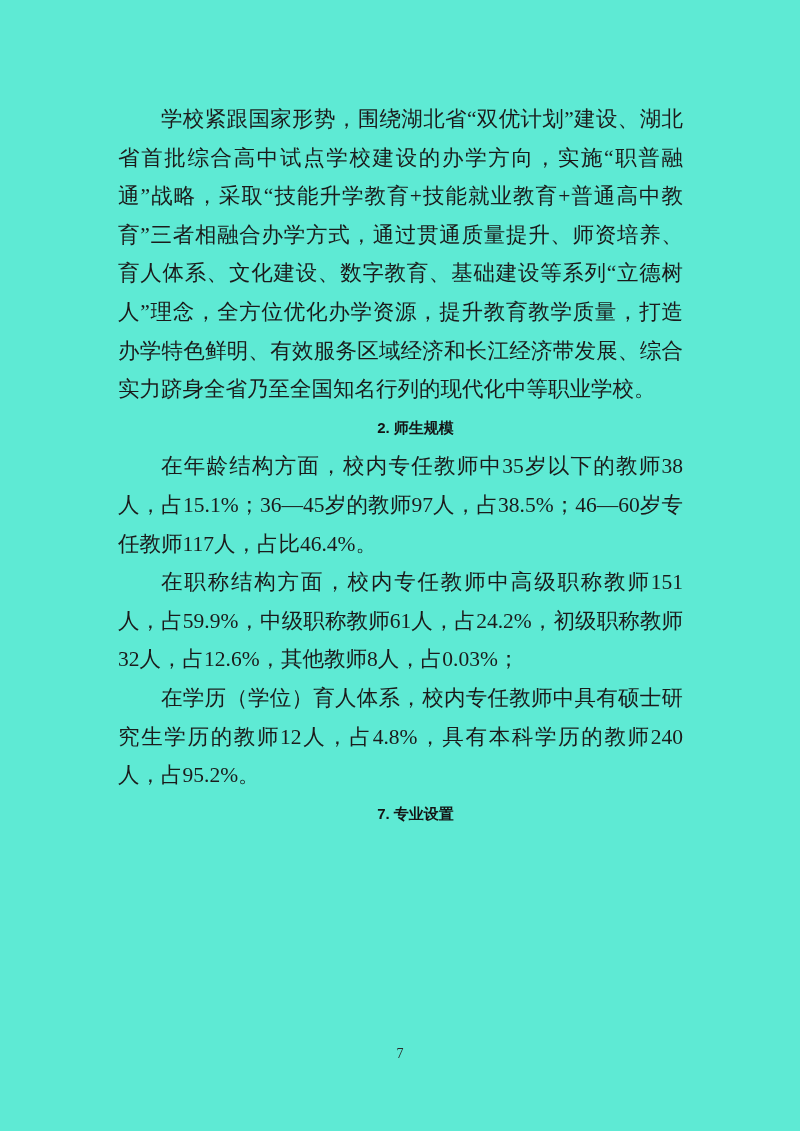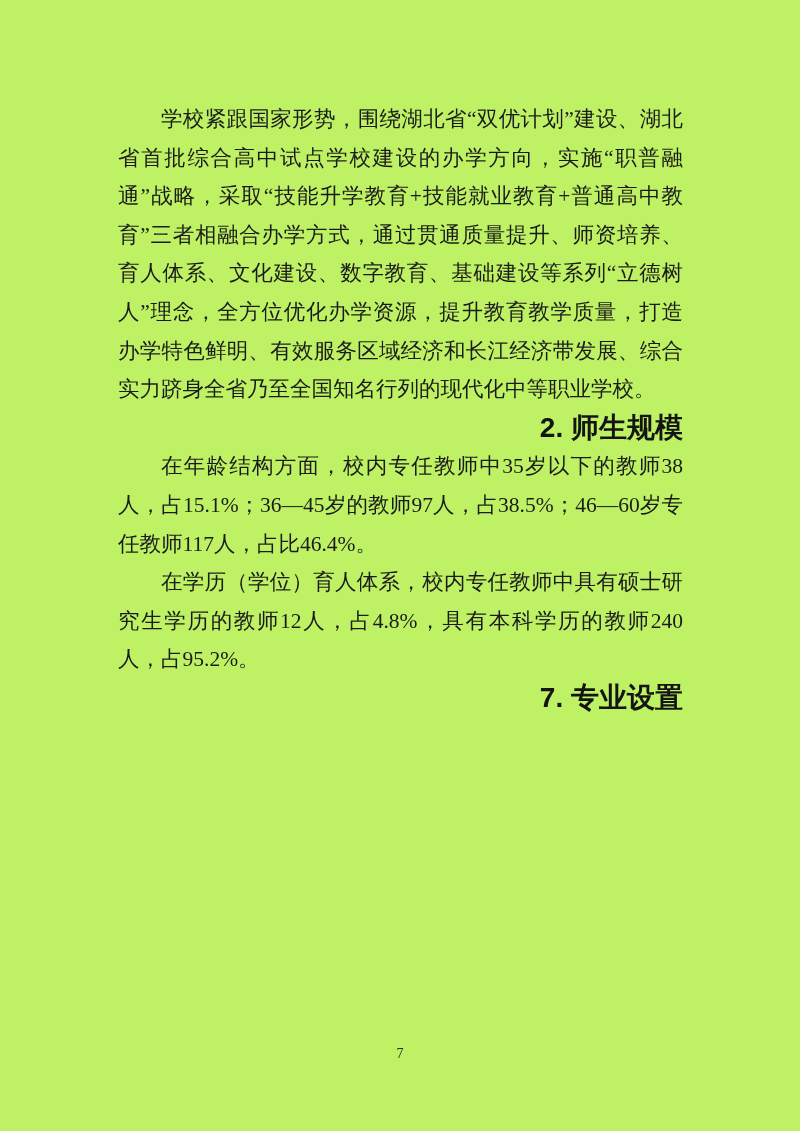--- a/index.html
+++ b/index.html
@@ -4,21 +4,21 @@
 <style>
   html, body {
     margin: 0;
     padding: 0;
     background: #ffffff;
   }
   .page {
     position: relative;
     width: 800px;
     height: 1131px;
-    background: #bef264;
+    background: #5eead4;
     color: #1b1b1b;
     font-family: "Liberation Serif", "DejaVu Serif", serif;
     overflow: hidden;
     margin: 0 auto;
   }
   .text-block {
     position: absolute;
     left: 118px;
     top: 100px;
     width: 565px;
@@ -28,24 +28,24 @@
     font-size: 21.5px;
     line-height: 38.6px;
     text-align: justify;
     text-align-last: left;
     text-indent: 2em;
     font-family: "Liberation Serif", "DejaVu Serif", serif;
     word-break: break-all;
   }
   .heading {
     margin: 0;
-    font-size: 28px;
+    font-size: 15px;
     line-height: 38.6px;
     text-indent: 2em;
-    text-align: right;
+    text-align: center;
     font-weight: 700;
     font-family: "Liberation Sans", "DejaVu Sans", sans-serif;
     color: #141414;
   }
   .page-footer {
     position: absolute;
     left: 0;
     right: 0;
     top: 1044px;
     text-align: center;
@@ -58,19 +58,20 @@
   }
 </style>
 </head>
 <body>
 
 <div class="page">
   <div class="text-block">
       <p class="para">学校紧跟国家形势，围绕湖北省“双优计划”建设、湖北省首批综合高中试点学校建设的办学方向，实施“职普融通”战略，采取“技能升学教育+技能就业教育+普通高中教育”三者相融合办学方式，通过贯通质量提升、师资培养、育人体系、文化建设、数字教育、基础建设等系列“立德树人”理念，全方位优化办学资源，提升教育教学质量，打造办学特色鲜明、有效服务区域经济和长江经济带发展、综合实力跻身全省乃至全国知名行列的现代化中等职业学校。</p>
       <h3 class="heading">2. 师生规模</h3>
       <p class="para">在年龄结构方面，校内专任教师中35岁以下的教师38人，占15.1%；36—45岁的教师97人，占38.5%；46—60岁专任教师117人，占比46.4%。</p>
+      <p class="para">在职称结构方面，校内专任教师中高级职称教师151人，占59.9%，中级职称教师61人，占24.2%，初级职称教师32人，占12.6%，其他教师8人，占0.03%；</p>
       <p class="para">在学历（学位）育人体系，校内专任教师中具有硕士研究生学历的教师12人，占4.8%，具有本科学历的教师240人，占95.2%。</p>
       <h3 class="heading">7. 专业设置</h3>
     </div>
   <div class="page-footer">
     <span class="page-number">7</span>
   </div>
 </div>
 
 </body></html>

